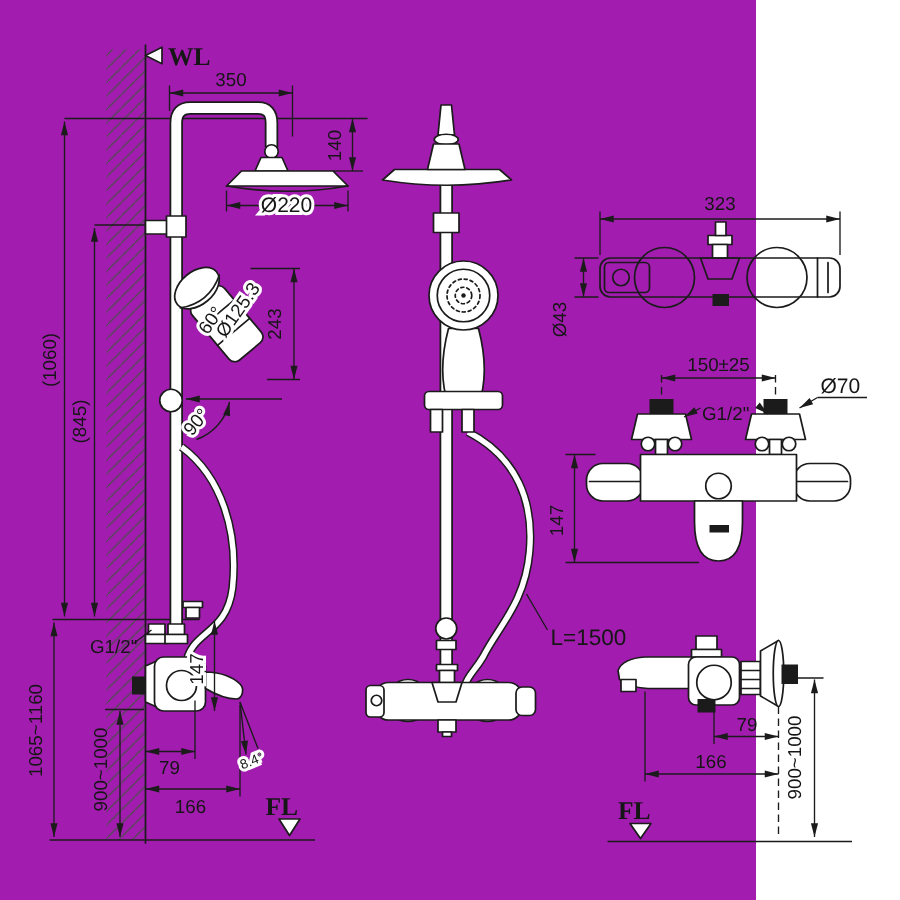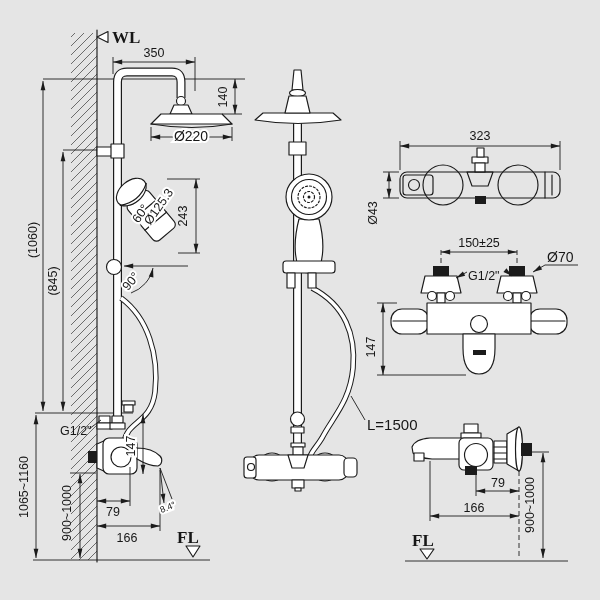--- a/index.html
+++ b/index.html
@@ -1,16 +1,16 @@
 <!DOCTYPE html>
 <html><head>
 <meta charset="utf-8">
 <style>
   html,body{margin:0;padding:0;background:#ffffff;}
-  .stage{width:600px;height:600px;background:#e5e5e5;position:relative;font-family:"Liberation Sans",sans-serif;}
+  .stage{width:504px;height:600px;background:#a21caf;position:relative;font-family:"Liberation Sans",sans-serif;}
   svg{display:block;}
   svg text{font:12.5px "Liberation Sans",sans-serif;fill:#161616;}
   svg text.mid{text-anchor:middle;}
   svg text.big{font-size:14px;}
   svg text.tiny{font-size:9px;}
   svg text.hoselbl{font-size:15px;}
   svg text.mark{font:bold 17px "Liberation Serif","DejaVu Serif",serif;}
   svg text.halo{paint-order:stroke;stroke:#ffffff;stroke-width:4px;}
   .o{stroke:#1b1b1b;fill:none;stroke-width:1.15;stroke-linecap:round;stroke-linejoin:round;}
   .ow{stroke:#1b1b1b;fill:#ffffff;stroke-width:1.15;stroke-linejoin:round;}

